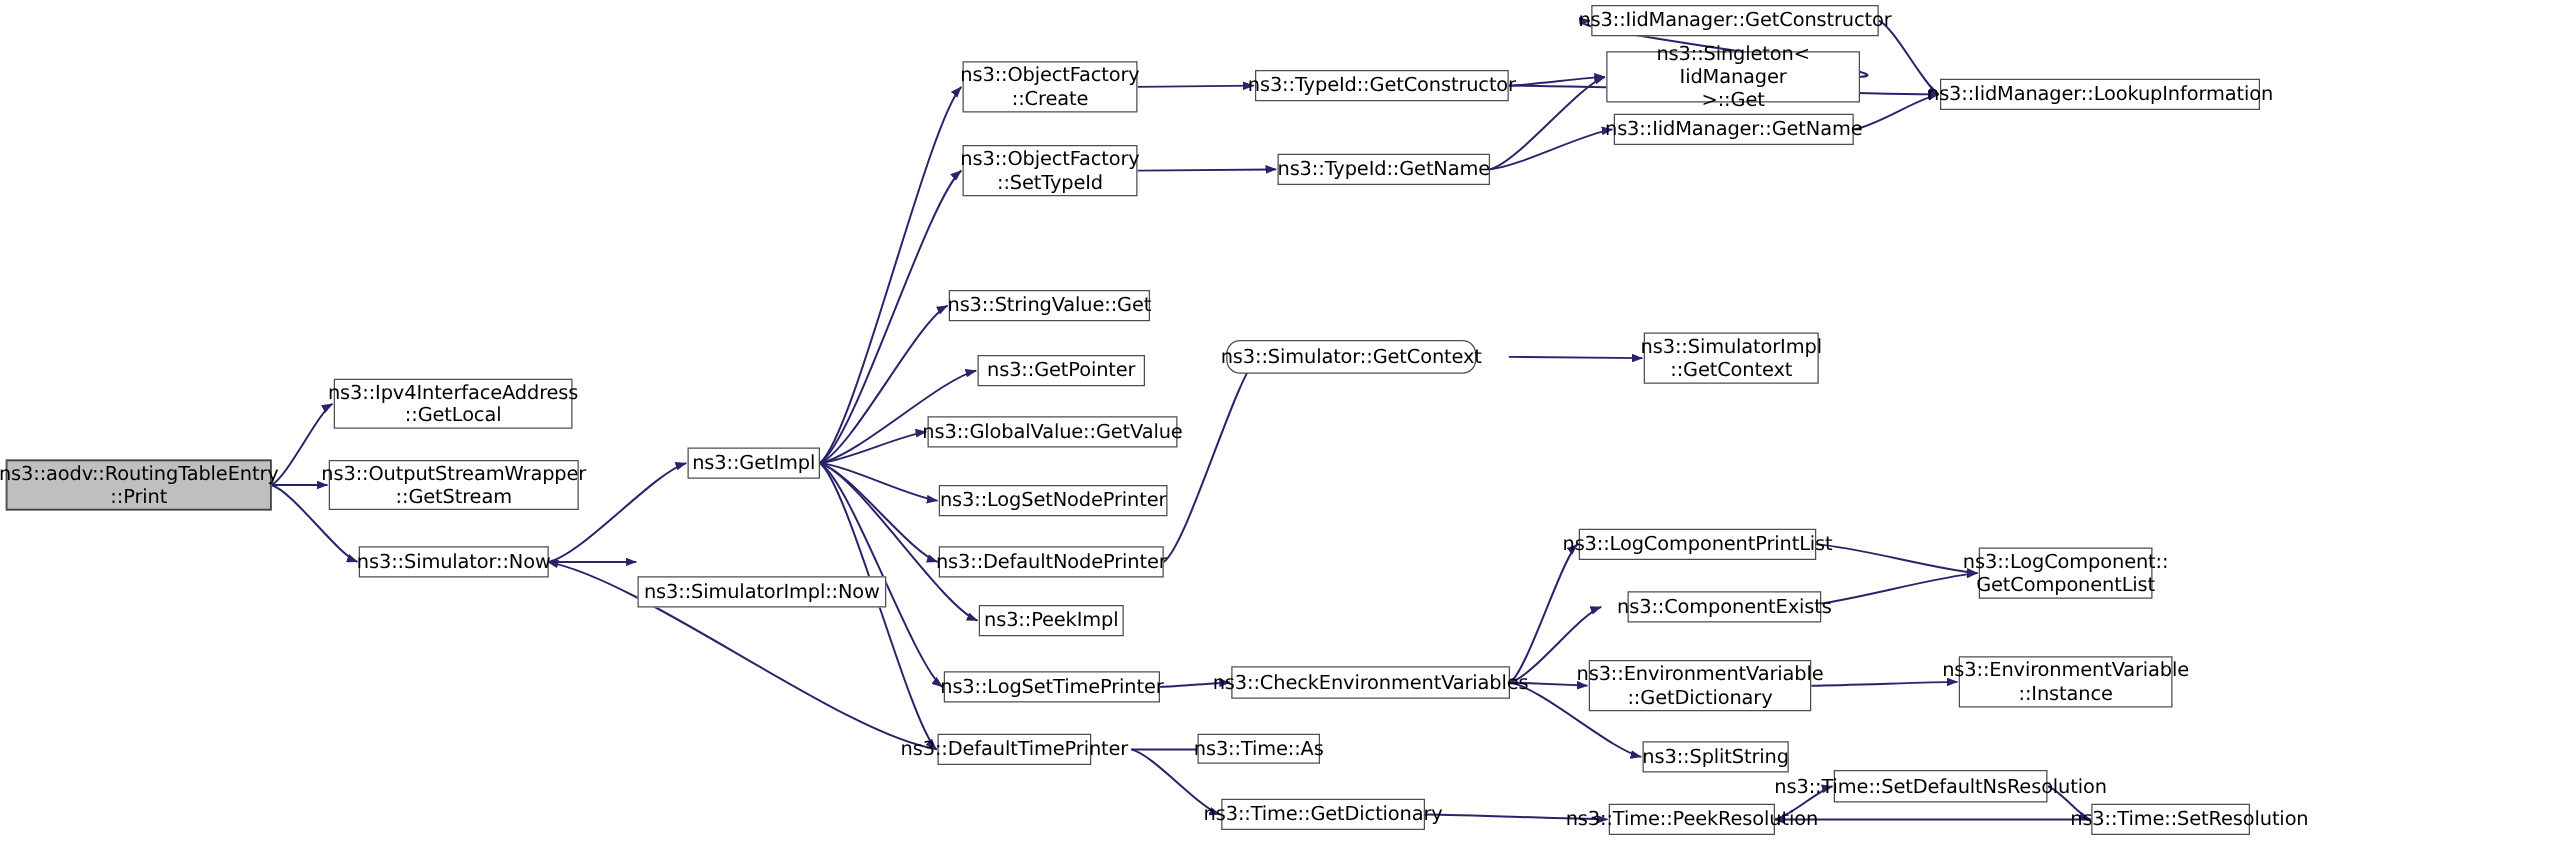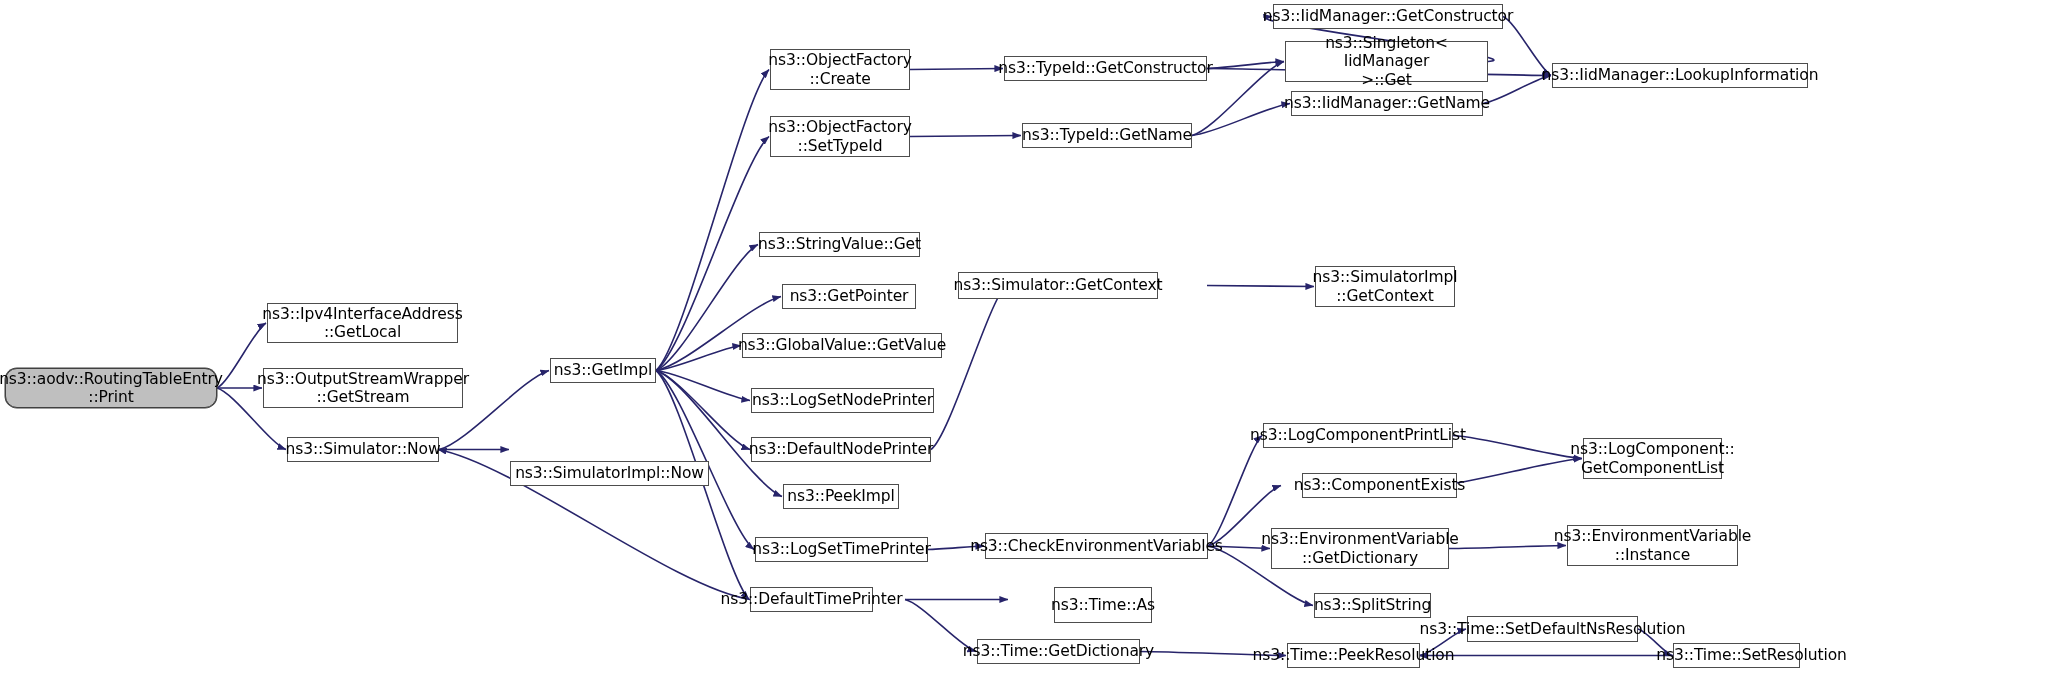--- a/index.html
+++ b/index.html
@@ -61,21 +61,21 @@
         <path d="M1453,435.5 C1485.175,437.34 1550.825,456.2 1582,458.5" marker-end="url(#arw)"></path>
         <path d="M1437,485.5 C1473.135,483.34 1546.865,461.2 1582,458.5" marker-end="url(#arw)"></path>
         <path d="M1449,548.5 C1478.205,548.26 1537.795,545.8 1566,545.5" marker-end="url(#arw)"></path>
         <path d="M1140,651.5 C1176.3825,651.82 1250.6175,655.1 1286,655.5" marker-end="url(#arw)"></path>
         <path d="M1420,655.5 C1431.6325,653.38 1455.3675,631.65 1466,629" marker-end="url(#arw)"></path>
         <path d="M1638,629 C1646.6625,631.12 1664.3375,652.85 1672,655.5" marker-end="url(#arw)"></path>
         <path d="M1673,655.5 L1419,655.5" marker-end="url(#arw)"></path>
       </g>
   </svg>
   <div id="nodes">
-      <div class="node root" style="left: 5px; top: 368px; width: 212px; height: 40px; border-radius: 12px;">ns3::aodv::RoutingTableEntry
+      <div class="node root" style="left: 5px; top: 368px; width: 212px; height: 40px;">ns3::aodv::RoutingTableEntry
 ::Print</div>
       <div class="node" style="left: 267px; top: 303px; width: 191px; height: 40px;">ns3::Ipv4InterfaceAddress
 ::GetLocal</div>
       <div class="node" style="left: 263px; top: 368px; width: 200px; height: 40px;">ns3::OutputStreamWrapper
 ::GetStream</div>
       <div class="node" style="left: 287px; top: 437px; width: 152px; height: 25px;">ns3::Simulator::Now</div>
       <div class="node" style="left: 510px; top: 437px; width: 199px; height: 25px; margin-top: 24px;">ns3::SimulatorImpl::Now</div>
       <div class="node" style="left: 550px; top: 358px; width: 106px; height: 25px;">ns3::GetImpl</div>
       <div class="node" style="left: 770px; top: 49px; width: 140px; height: 41px;">ns3::ObjectFactory
 ::Create</div>
@@ -84,23 +84,23 @@
       <div class="node" style="left: 759px; top: 232px; width: 161px; height: 25px;">ns3::StringValue::Get</div>
       <div class="node" style="left: 782px; top: 284px; width: 134px; height: 25px;">ns3::GetPointer</div>
       <div class="node" style="left: 742px; top: 333px; width: 200px; height: 25px;">ns3::GlobalValue::GetValue</div>
       <div class="node" style="left: 751px; top: 388px; width: 183px; height: 25px;">ns3::LogSetNodePrinter</div>
       <div class="node" style="left: 751px; top: 437px; width: 180px; height: 25px;">ns3::DefaultNodePrinter</div>
       <div class="node" style="left: 783px; top: 484px; width: 116px; height: 25px;">ns3::PeekImpl</div>
       <div class="node" style="left: 755px; top: 537px; width: 173px; height: 25px;">ns3::LogSetTimePrinter</div>
       <div class="node" style="left: 750px; top: 587px; width: 123px; height: 25px;">ns3::DefaultTimePrinter</div>
       <div class="node" style="left: 1004px; top: 56px; width: 203px; height: 25px;">ns3::TypeId::GetConstructor</div>
       <div class="node" style="left: 1022px; top: 123px; width: 170px; height: 25px;">ns3::TypeId::GetName</div>
-      <div class="node" style="left: 958px; top: 272px; width: 200px; height: 27px;">ns3::Simulator::GetContext</div>
+      <div class="node" style="left: 981px; top: 272px; width: 200px; height: 27px; border-radius: 11px;">ns3::Simulator::GetContext</div>
       <div class="node" style="left: 985px; top: 533px; width: 223px; height: 26px;">ns3::CheckEnvironmentVariables</div>
-      <div class="node" style="left: 1054px; top: 587px; width: 98px; height: 36px;">ns3::Time::As</div>
+      <div class="node" style="left: 958px; top: 587px; width: 98px; height: 24px;">ns3::Time::As</div>
       <div class="node" style="left: 977px; top: 639px; width: 163px; height: 25px;">ns3::Time::GetDictionary</div>
       <div class="node" style="left: 1273px; top: 4px; width: 230px; height: 25px;">ns3::IidManager::GetConstructor</div>
       <div class="node" style="left: 1285px; top: 41px; width: 203px; height: 41px;">ns3::Singleton&lt; IidManager
 &gt;::Get</div>
       <div class="node" style="left: 1291px; top: 91px; width: 192px; height: 25px;">ns3::IidManager::GetName</div>
       <div class="node" style="left: 1315px; top: 266px; width: 140px; height: 41px;">ns3::SimulatorImpl
 ::GetContext</div>
       <div class="node" style="left: 1263px; top: 423px; width: 190px; height: 25px;">ns3::LogComponentPrintList</div>
       <div class="node" style="left: 1282px; top: 473px; width: 155px; height: 25px; margin-left: 20px;">ns3::ComponentExists</div>
       <div class="node" style="left: 1271px; top: 528px; width: 178px; height: 41px;">ns3::EnvironmentVariable

